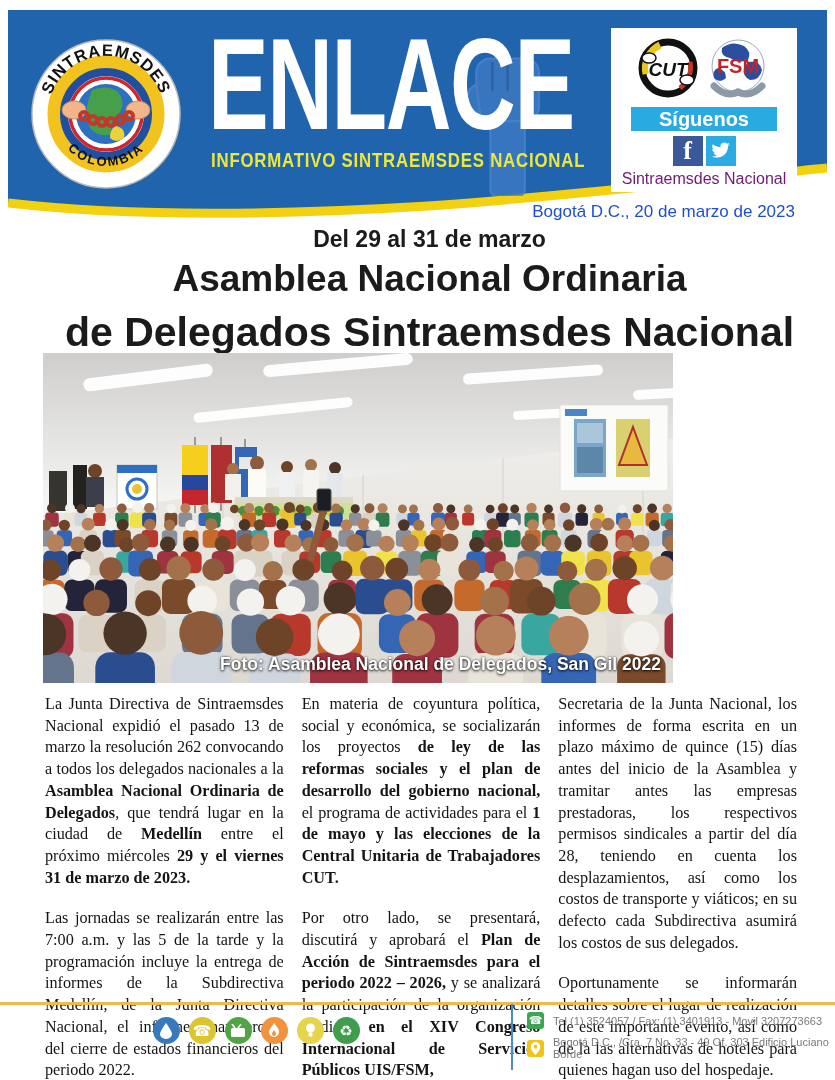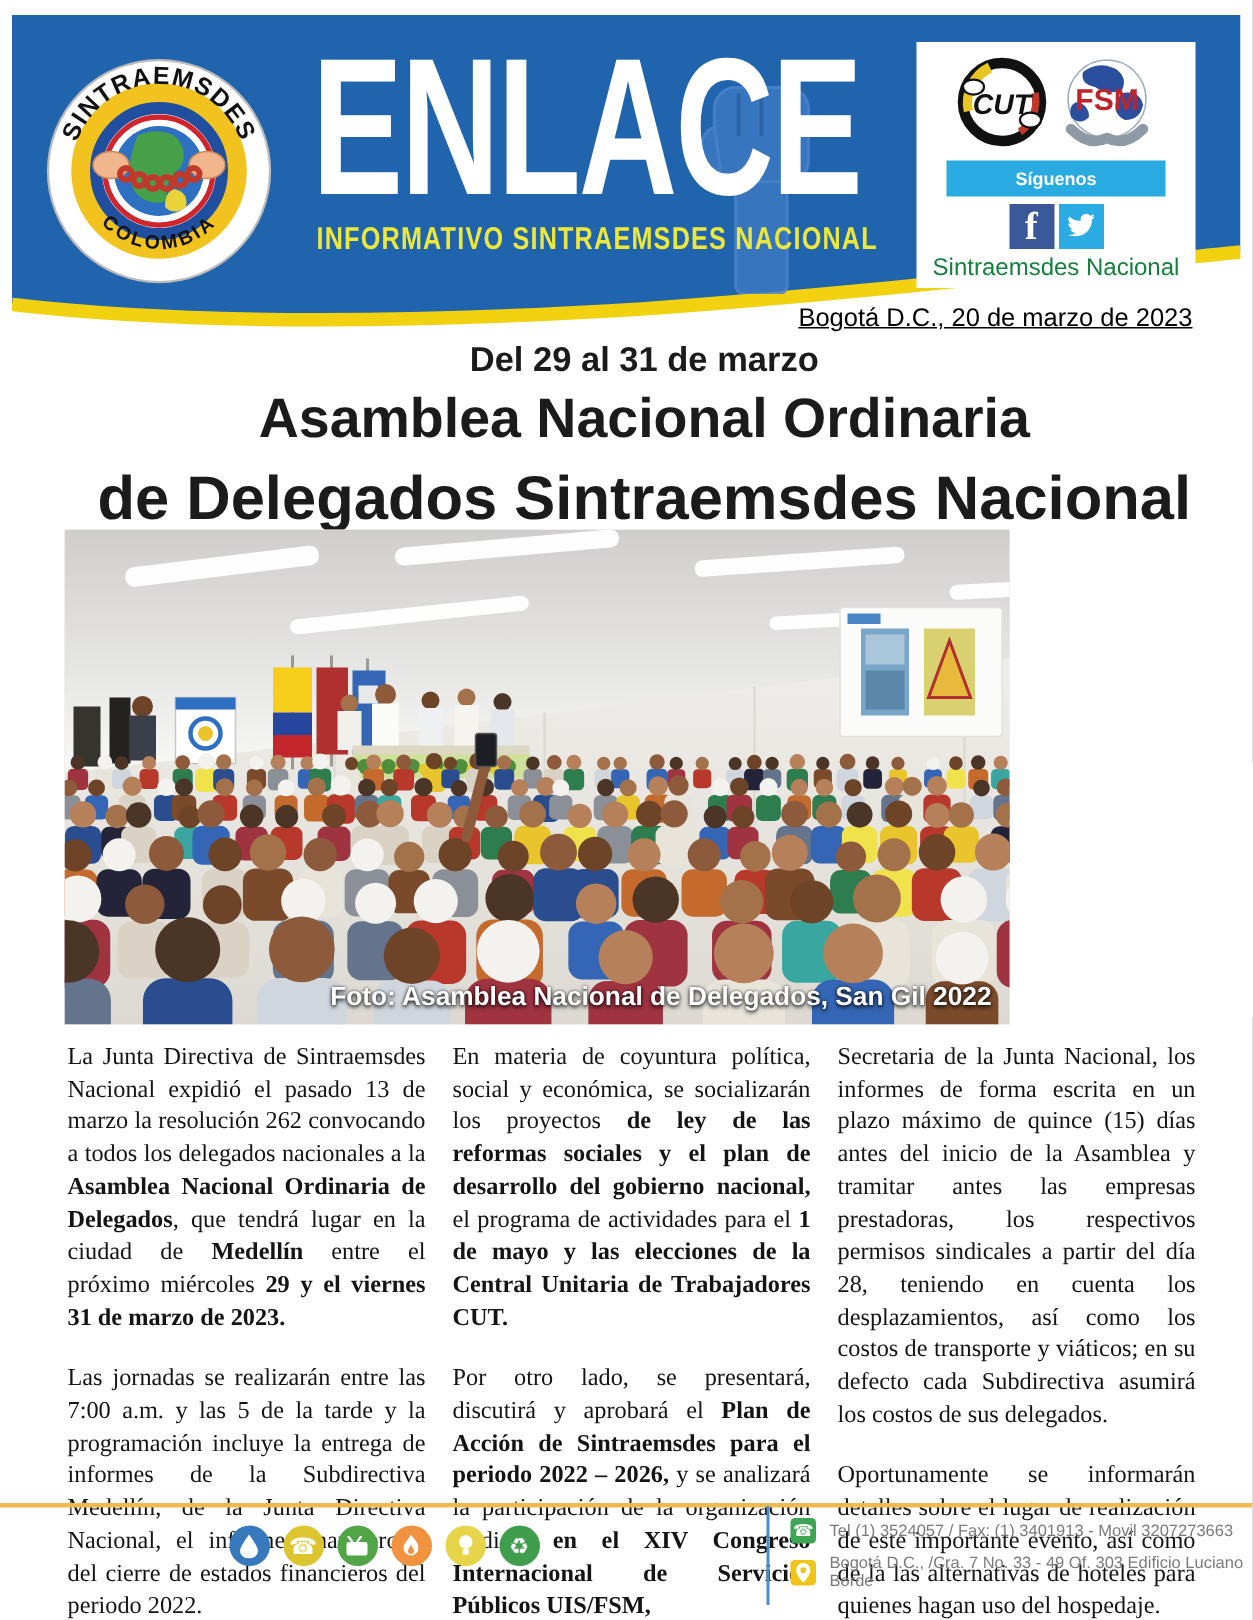--- a/index.html
+++ b/index.html
@@ -11,27 +11,27 @@
   .mast-logo{position:absolute;left:22px;top:28px;width:152px;height:152px;}
   .title-wrap{position:absolute;left:200px;top:22px;transform:scaleX(.7);transform-origin:left top;color:#fff;}
   .title-wrap .title{font-size:130px;line-height:104px;font-weight:700;letter-spacing:-2px;}
   .subtitle{position:absolute;left:203px;top:138px;font-size:21px;font-weight:700;color:#ece83b;
             transform:scaleX(.8);transform-origin:left top;letter-spacing:1px;}
   .fist{position:absolute;left:448px;top:14px;height:172px;opacity:.85;}
   .followbox{position:absolute;right:30px;top:18px;width:186px;height:164px;background:#fff;
              display:flex;flex-direction:column;align-items:center;padding-top:8px;box-sizing:border-box;}
   .orglogos{display:flex;align-items:flex-end;gap:4px;}
   .sigbar{margin-top:7px;width:146px;height:24px;background:#29abe2;color:#fff;font-weight:700;
-          font-size:12px;text-align:center;line-height:24px;}
+          font-size:20px;text-align:center;line-height:24px;}
   .socials{margin-top:5px;display:flex;gap:3px;}
   .soc{width:30px;height:30px;display:flex;align-items:center;justify-content:center;}
   .soc.fb{background:#3b5998;color:#fff;font-family:"Liberation Serif",serif;font-weight:700;font-size:26px;}
   .soc.tw{background:#2aabe4;}
-  .account{margin-top:4px;font-size:16px;color:#15803d;}
-  .dateline{position:absolute;right:40px;top:202px;font-size:17px;color:#000000;text-decoration:underline;}
+  .account{margin-top:4px;font-size:16px;color:#701a75;}
+  .dateline{position:absolute;right:40px;top:202px;font-size:17px;color:#1d4ed8;}
   
   .headline{position:absolute;left:12px;top:226px;width:100%;text-align:center;color:#1b1b1b;}
   .kicker{font-size:23px;font-weight:700;}
   .h1a{font-size:37px;font-weight:700;margin-top:5px;letter-spacing:0;}
   .h1b{font-size:41px;font-weight:700;margin-top:9px;}
   
   .photo{position:absolute;left:43px;top:353px;width:630px;height:330px;background:#e7e5e0;overflow:hidden;}
   .photo svg{position:absolute;left:0;top:0;}
   .caption{position:absolute;right:12px;bottom:8px;font-size:17.5px;font-weight:700;color:#fff;
            text-shadow:0 1px 3px rgba(0,0,0,.85),0 0 2px rgba(0,0,0,.6);}

